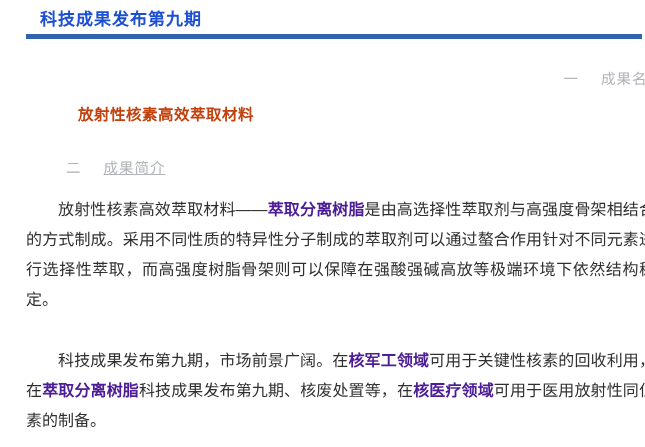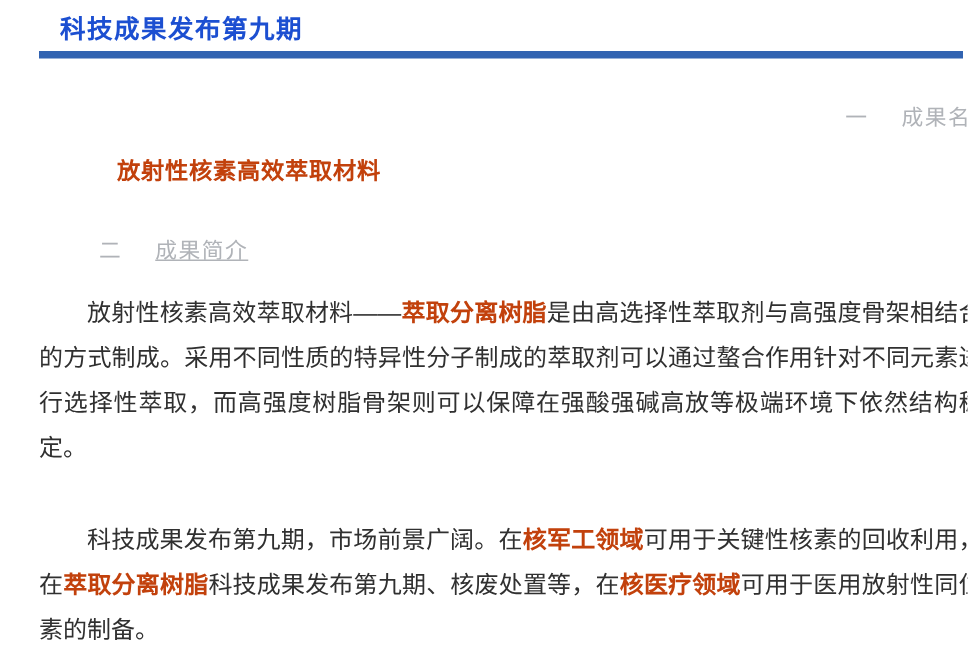--- a/index.html
+++ b/index.html
@@ -56,21 +56,21 @@
     width: 629px;
     font-size: 16px;
     line-height: 30px;
     color: #303030;
     text-align: justify;
     text-indent: 2em;
   }
   .paragraph-1 { margin-top: 19px; }
   .paragraph-2 { margin-top: 31px; }
   .hl {
-    color: #c2410c;
+    color: #4c1d95;
     font-weight: bold;
   }
 </style>
 </head>
 <body>
 
 <div class="page">
 
   <h1 class="doc-title">科技成果发布第九期</h1>
 

